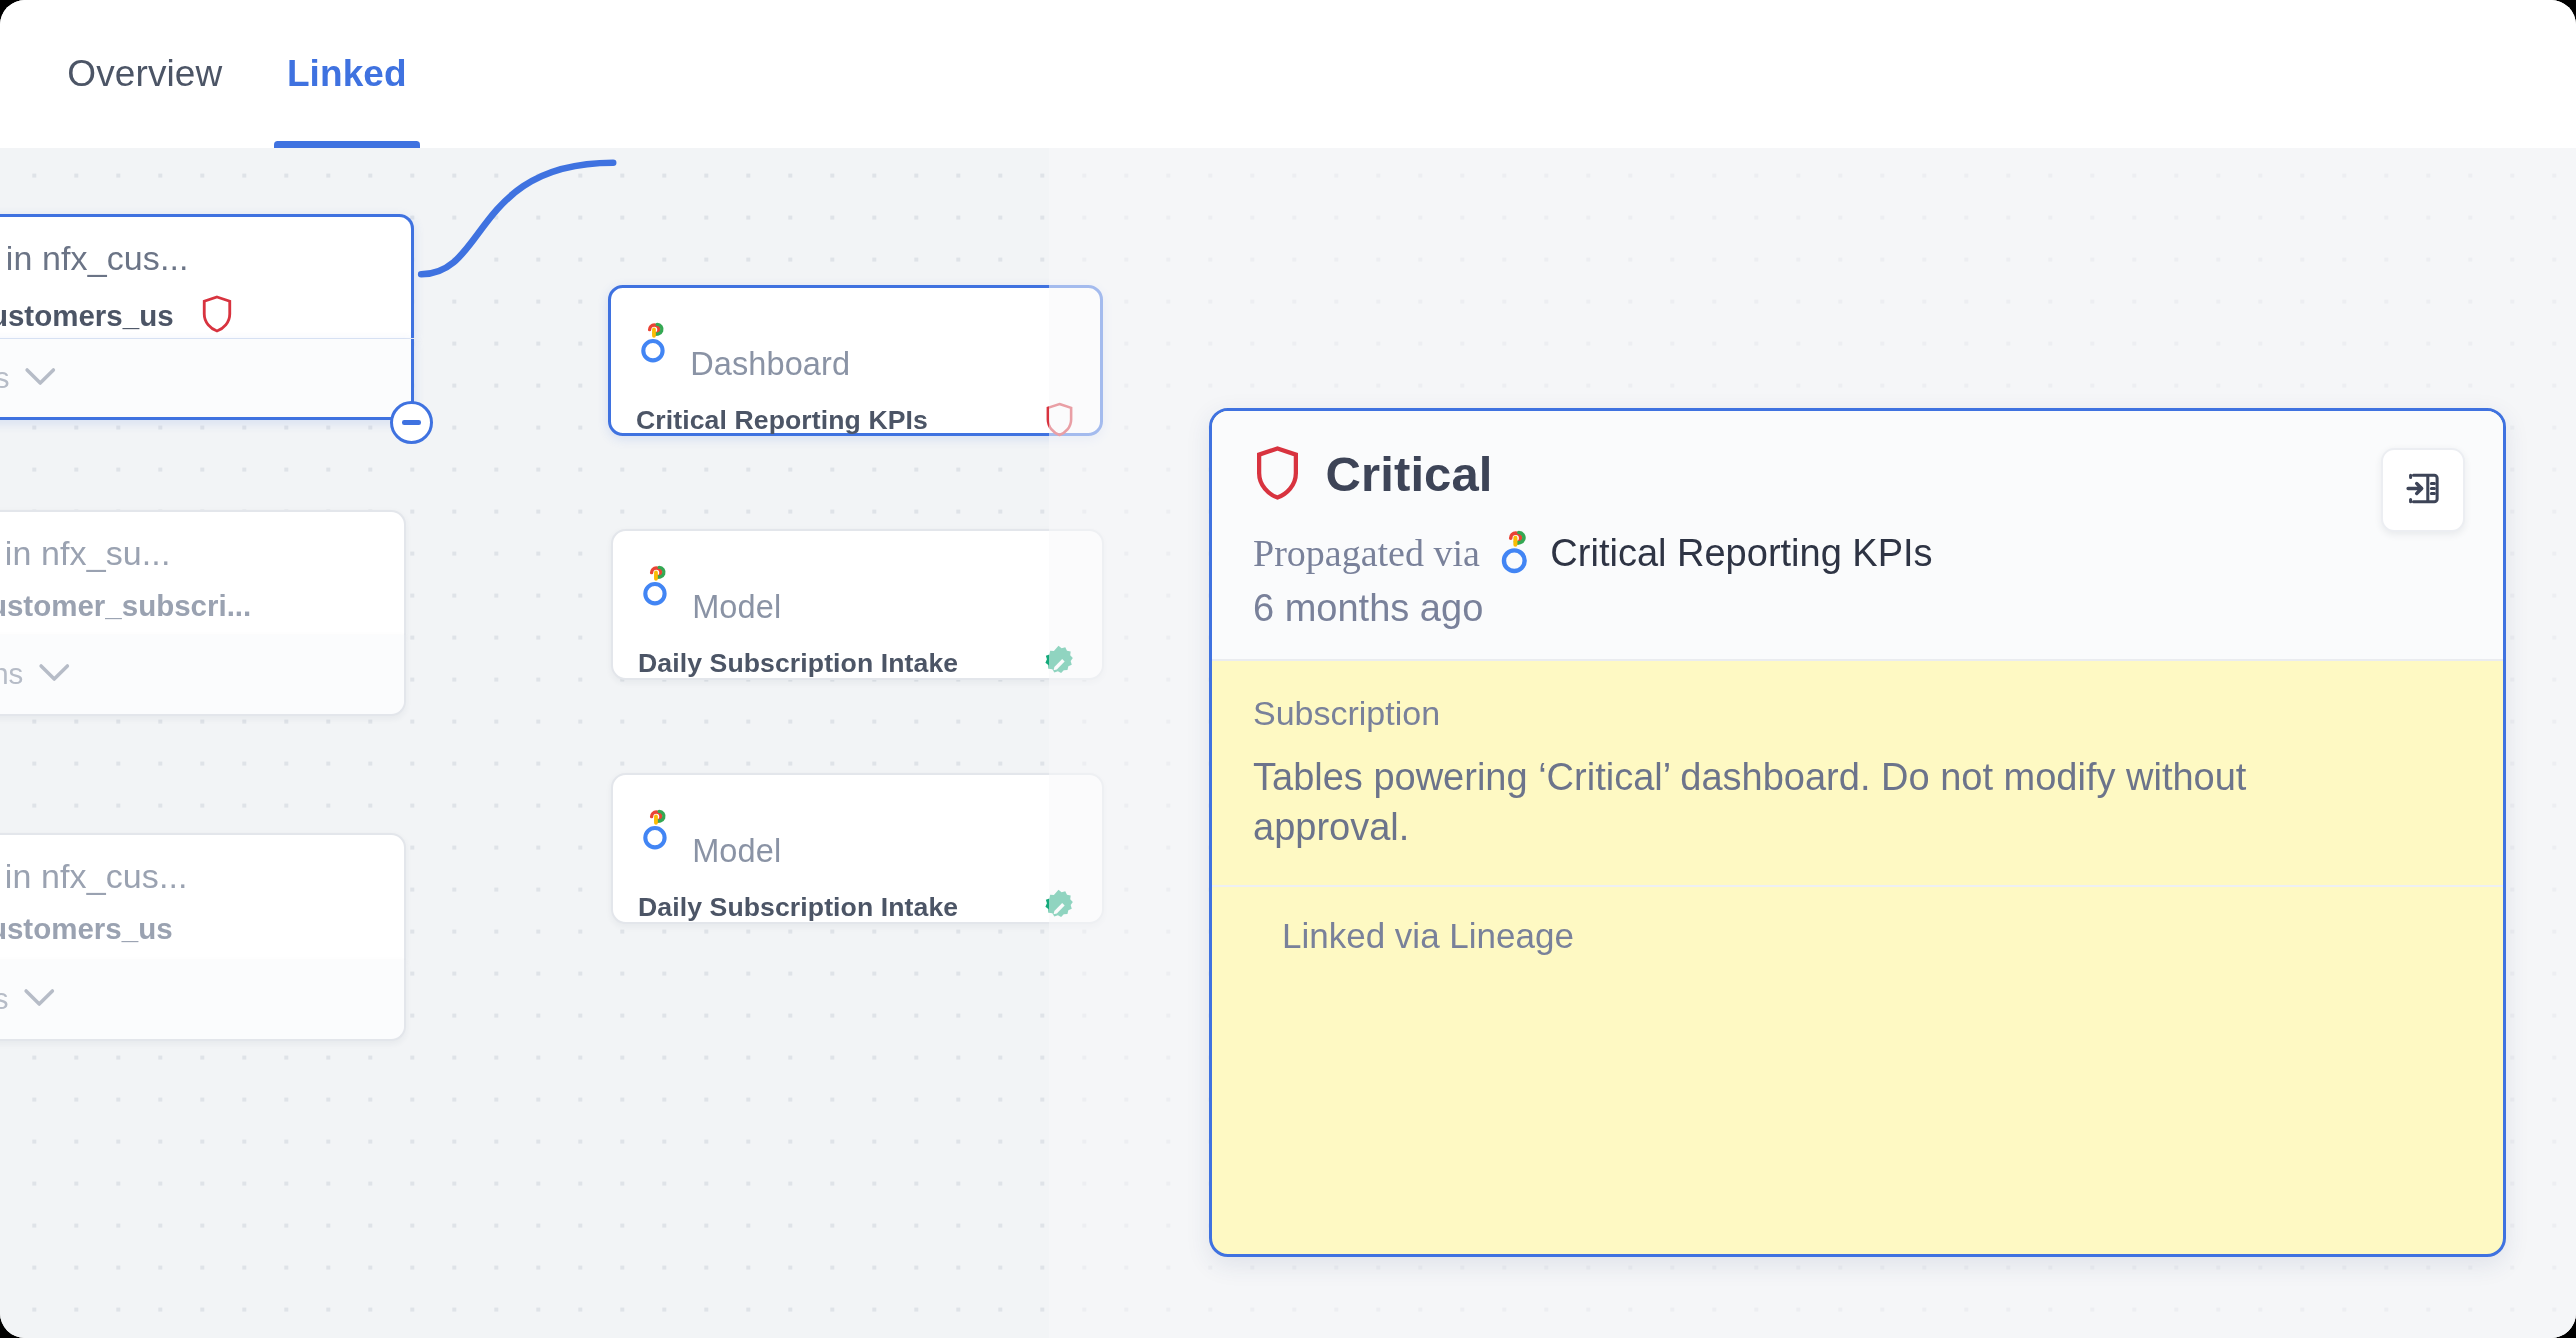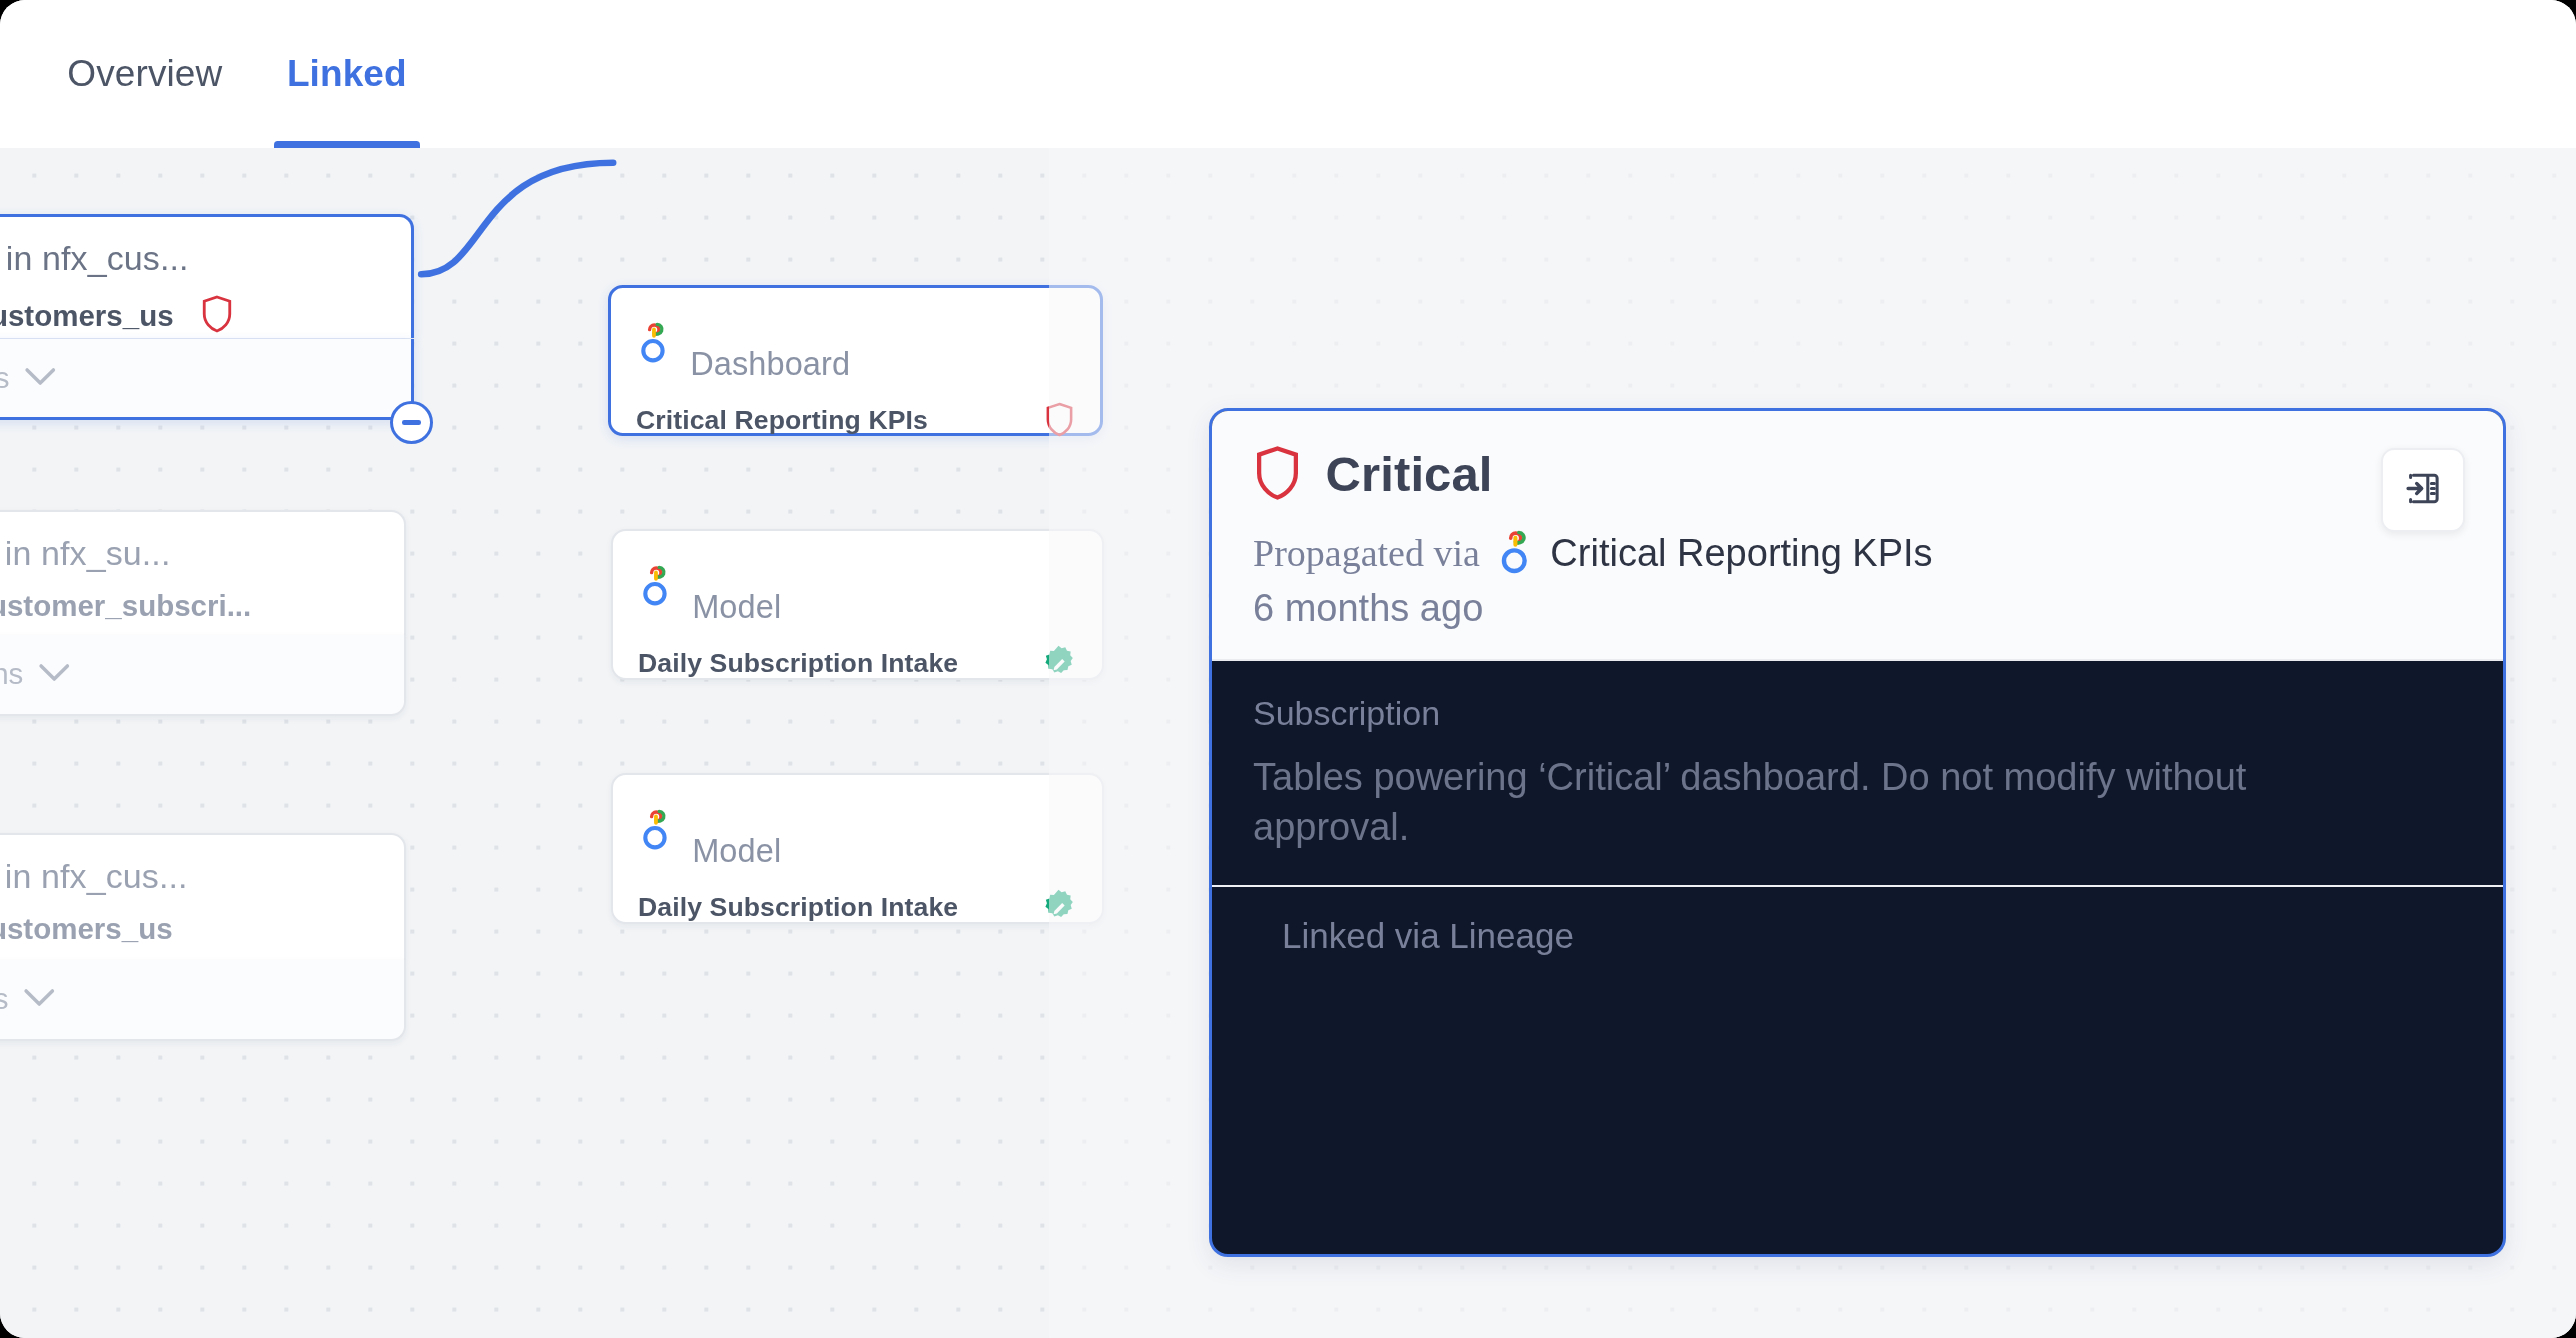--- a/index.html
+++ b/index.html
@@ -47,21 +47,21 @@
   .tablenode .foot .ftxt{font-size:29.5px;color:#b6bcc7;margin-right:14.8px;white-space:nowrap;}
 
   
   .handle{position:absolute;width:43px;height:43px;border-radius:50%;background:#fff;
           border:3.7px solid #3f72e0;box-sizing:border-box;display:flex;
           align-items:center;justify-content:center;cursor:pointer;z-index:6;}
   .handle i{display:block;width:19px;height:4.4px;border-radius:2.2px;background:#3f72e0;}
 
   
   .panel{position:absolute;left:1209px;top:408px;width:1297px;height:849px;
-         background:#0f172a;border:3.7px solid #3f72e0;border-radius:19px;box-sizing:border-box;
+         background:#fef9c3;border:3.7px solid #3f72e0;border-radius:19px;box-sizing:border-box;
          box-shadow:0 7.4px 25px rgba(40,60,110,.10);overflow:hidden;}
   .panel .p-head{background:#fafbfc;padding:32.5px 41px 29.5px 41px;
                  border-bottom:2.2px solid #eaecf0;position:relative;}
   .p-title-row{display:flex;align-items:center;}
   .p-title{font-size:49px;font-weight:bold;color:#3d4457;margin-left:23.6px;letter-spacing:0.1px;}
   .p-prop{display:flex;align-items:center;flex-wrap:wrap;margin-top:25px;}
   .p-prop .lead{font-size:38px;color:#79819a;font-family:Liberation Serif, serif;}
   .p-prop .via-ic{margin:0 13.3px 0 16.2px;display:flex;}
   .p-prop .via{font-size:38px;color:#2e3444;}
   .p-when{font-size:38px;color:#79819a;margin-top:10.3px;}

